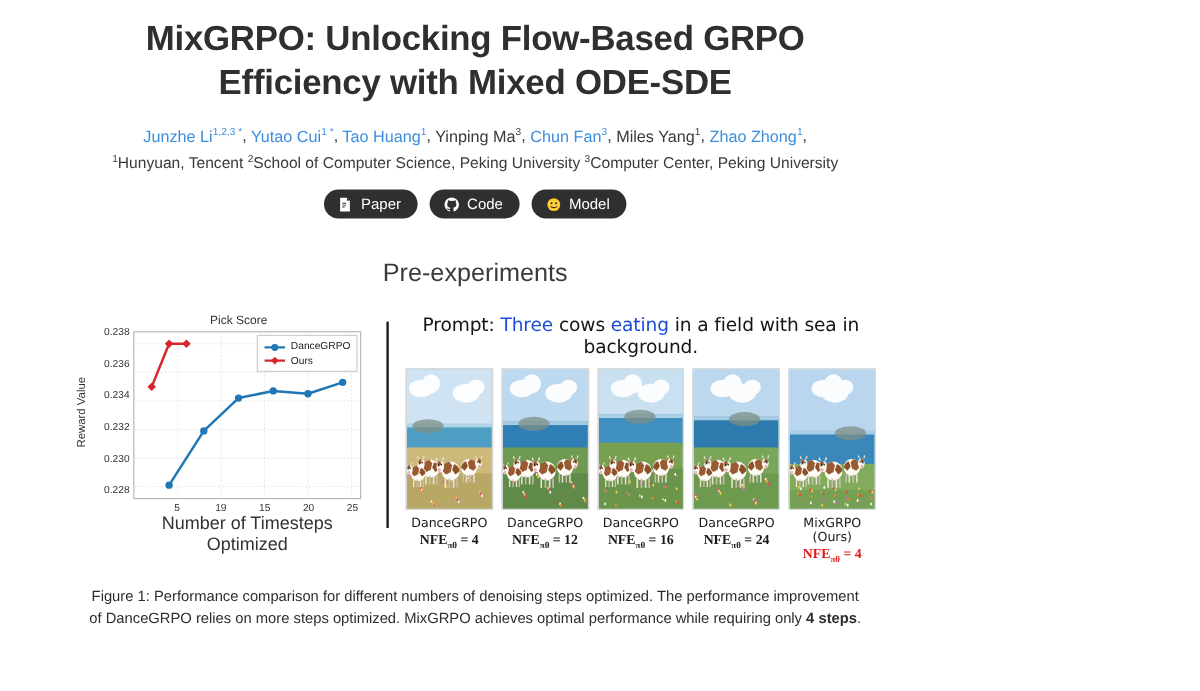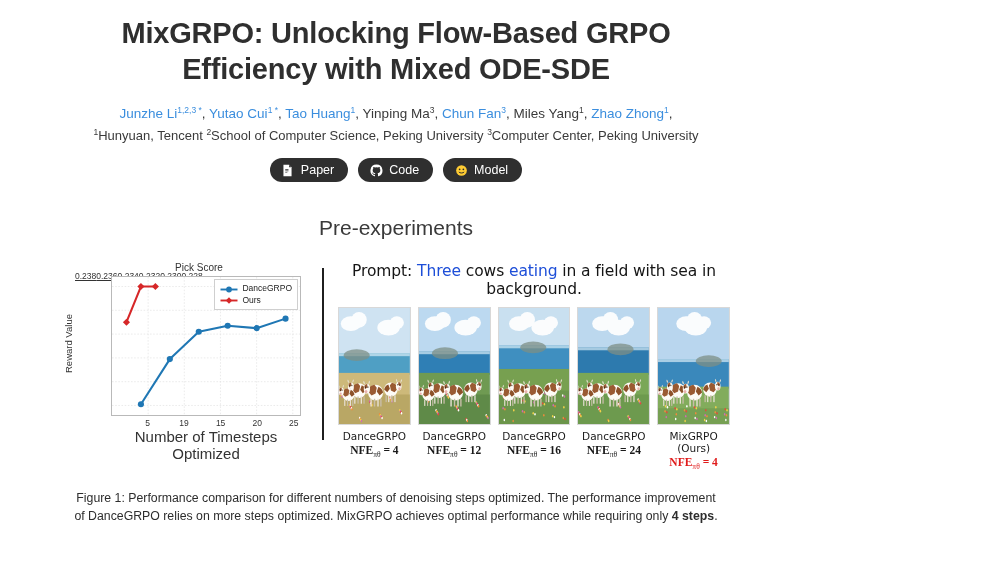--- a/index.html
+++ b/index.html
@@ -50,23 +50,23 @@
   
   .chart-wrap{width:248px;flex:0 0 248px;position:relative;}
   .chart-title{text-align:center;font-size:10px;color:#333;margin-left:26px;margin-bottom:3px;}
   .chart-body{display:flex;}
   .ylabel{
     writing-mode:vertical-rl;transform:rotate(180deg);
     font-size:9.5px;color:#333;display:flex;align-items:center;justify-content:center;
     width:13px;padding-top:4px;
   }
   .yticks{
-    width:36px;display:flex;flex-direction:row;justify-content:space-between;
+    width:36px;display:flex;flex-direction:column;justify-content:space-between;
     font-size:8.5px;color:#333;text-align:right;padding-right:3px;
-    height:140px;box-sizing:border-box;text-decoration:underline;
+    height:140px;box-sizing:border-box;
   }
   .yticks span{line-height:1;transform:translateY(-4px);}
   .plot{
     position:relative;width:190px;height:140px;border:1px solid #b9b9b9;
     background:#ffffff;box-sizing:border-box;
   }
   .plot .svgplot{position:absolute;inset:0;width:100%;height:100%;}
   .legend{
     position:absolute;right:2px;top:2px;background:#fff;border:1px solid #cfcfcf;
     padding:3px 5px;font-size:8.5px;line-height:1.35;z-index:4;
@@ -98,21 +98,21 @@
   .thumb svg{position:absolute;inset:0;width:100%;height:100%;display:block;}
   .cap1{
     font-family:"DejaVu Sans", sans-serif;
     font-size:10.5px;color:#1a1a1a;margin-top:5px;text-align:center;
   }
   .cap2{
     font-family:"Liberation Serif", serif;
     font-size:11.5px;color:#1a1a1a;margin-top:2px;text-align:center;font-weight:700;
   }
   .cap2.red{color:#e01b1b;}
-  .cap2 sub{font-size:7.5px;font-weight:400;}
+  .cap2 sub{font-size:7.5px;font-weight:700;}
   .cap2 .eq{font-weight:700;}
 
   
   .fig-cap{
     margin:18px 72px 0 72px;text-align:center;font-size:12.3px;color:#2d2d2d;line-height:1.45;
   }
   .fig-cap b{font-weight:700;}
 </style>
 </head>
 <body>

